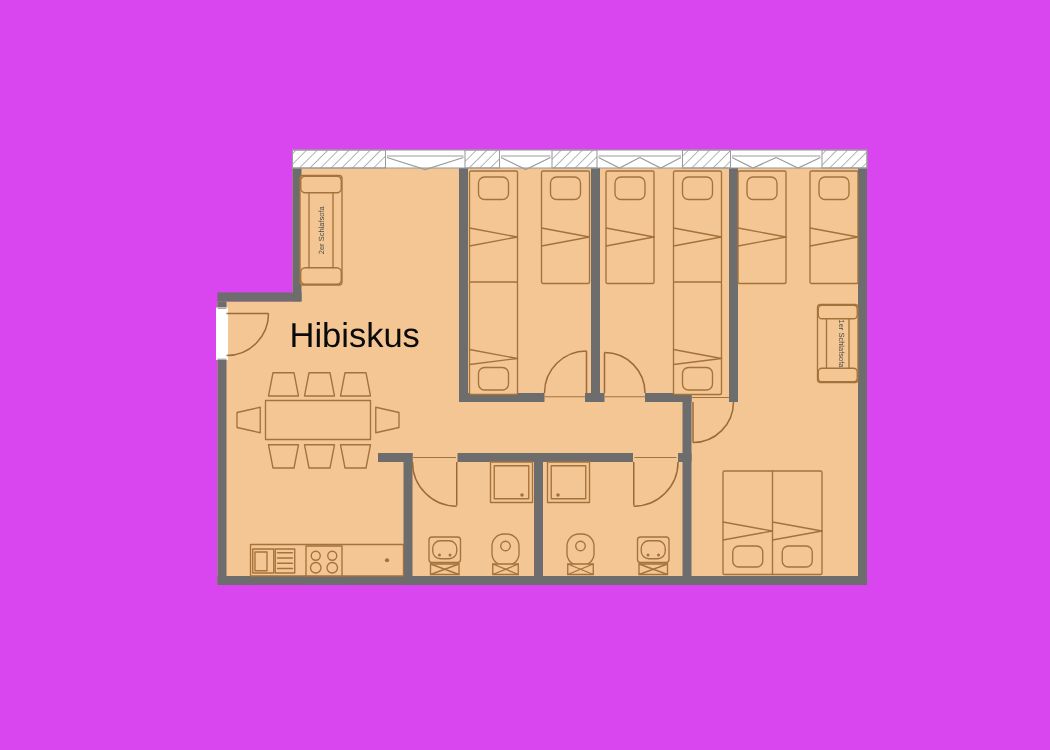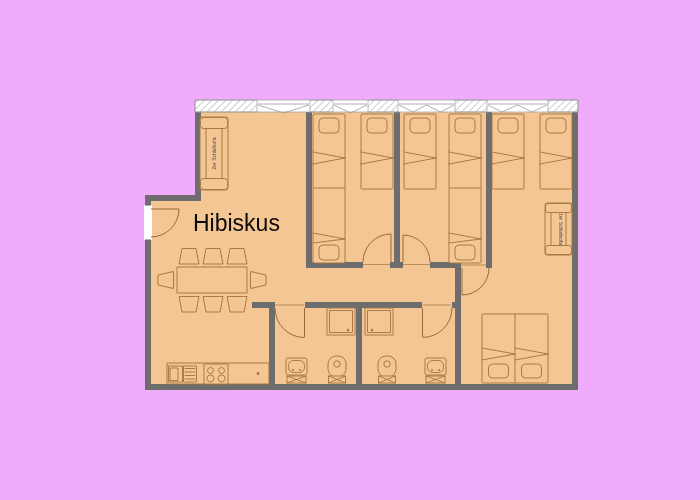--- a/index.html
+++ b/index.html
@@ -1,16 +1,16 @@
 <!DOCTYPE html>
 <html><head>
 <meta charset="utf-8">
 <style>
   html,body{margin:0;padding:0;background:#ffffff;}
-  .stage{width:700px;height:500px;position:relative;background:#f0abfc;font-family:"Liberation Sans",sans-serif;}
+  .stage{width:700px;height:500px;position:relative;background:#d946ef;font-family:"Liberation Sans",sans-serif;}
   svg{display:block;}
   .furn{fill:#f4c693;stroke:#a4723c;stroke-width:0.9;stroke-linejoin:round;}
   .furn-line{fill:none;stroke:#a4723c;stroke-width:0.9;stroke-linejoin:round;stroke-linecap:round;}
   .door{fill:none;stroke:#9c6a39;stroke-width:1;}
   .thresh{stroke:#a4723c;stroke-width:0.7;}
   .winline{stroke:#9b9b9b;stroke-width:0.8;fill:none;}
   .wall{fill:#6d6d6d;}
   text{font-family:"Liberation Sans",sans-serif;}
 </style>
 </head>

